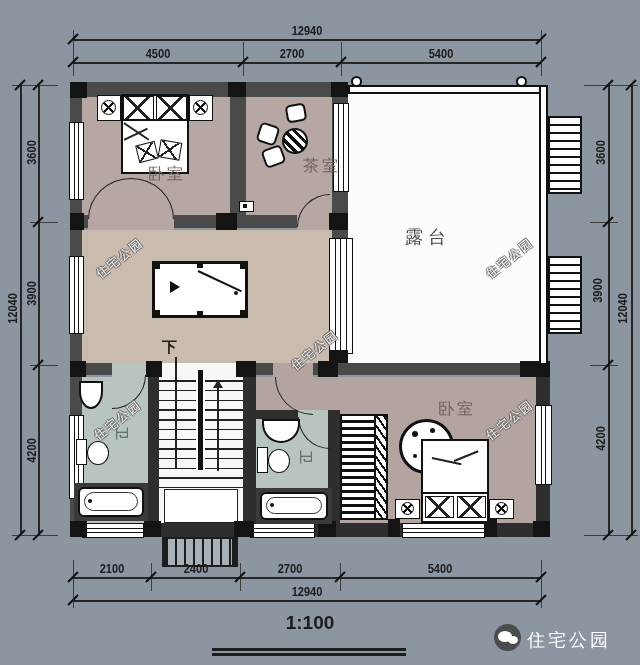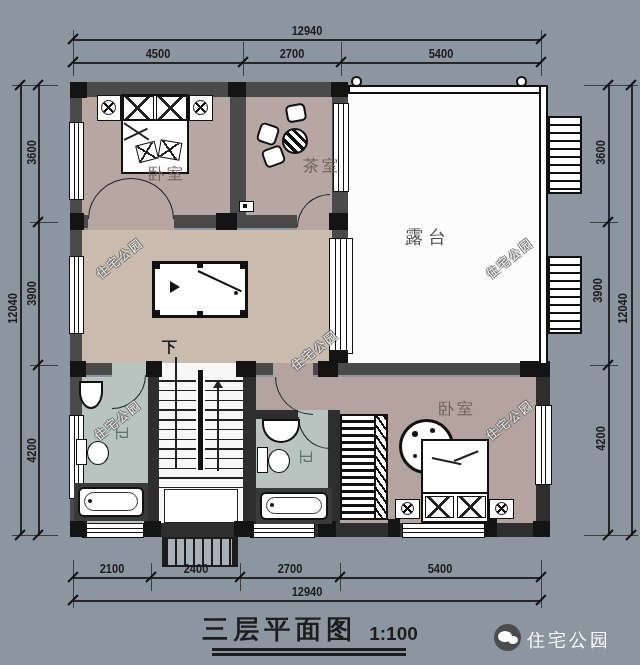--- a/index.html
+++ b/index.html
@@ -294,21 +294,20 @@
   <div class="a tick" style="left:601px;top:534px;"></div>
   <div class="a dimtv" style="left:570px;top:145px;width:60px;">3600</div>
   <div class="a dimtv" style="left:567px;top:283px;width:60px;">3900</div>
   <div class="a dimtv" style="left:570px;top:431px;width:60px;">4200</div>
   <div class="a line" style="left:631px;top:85px;width:1.5px;height:450px;"></div>
   <div class="a tick" style="left:624px;top:84px;"></div>
   <div class="a tick" style="left:624px;top:534px;"></div>
   <div class="a dimtv" style="left:592px;top:301px;width:60px;">12040</div>
 
   <div class="a" style="left:150px;top:612px;width:320px;display:flex;align-items:flex-end;justify-content:center;gap:12px;">
-    <span class="title-txt">三层平面图</span>
     <span class="scale-txt" style="padding-bottom:2px;">1:100</span>
   </div>
   <div class="a" style="left:212px;top:648px;width:194px;height:2.5px;background:#1d1d1d;"></div>
   <div class="a" style="left:212px;top:653px;width:194px;height:2.5px;background:#1d1d1d;"></div>
 
   <div class="a" style="left:494px;top:624px;width:27px;height:27px;border-radius:50%;background:#4c4c4c;">
     <div class="a" style="left:4px;top:7px;width:14px;height:11px;border-radius:50%;background:#fff;"></div>
     <div class="a" style="left:14px;top:12px;width:10px;height:8px;border-radius:50%;background:#fff;"></div>
   </div>
   <div class="a brand-txt" style="left:527px;top:628px;">住宅公园</div>

